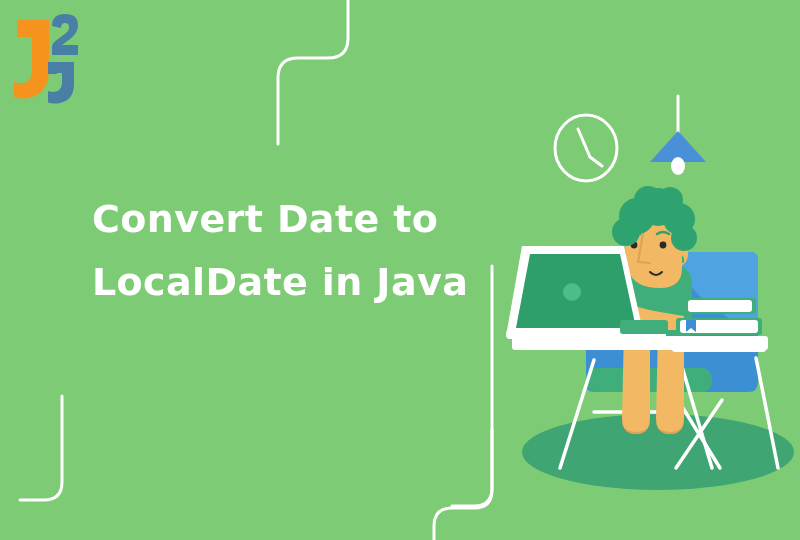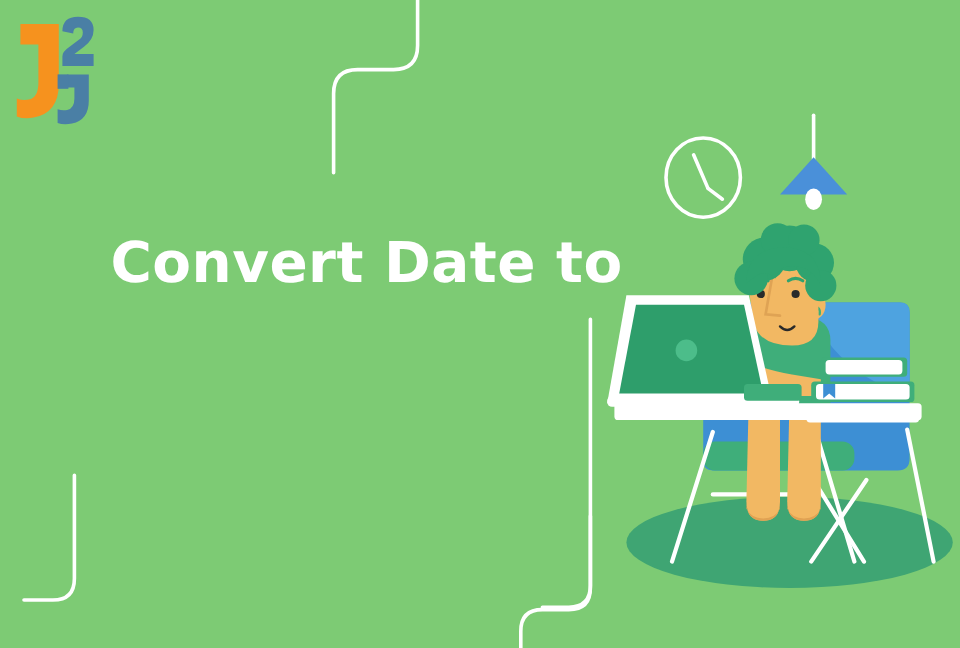--- a/index.html
+++ b/index.html
@@ -32,21 +32,21 @@
   }
   #title-block {
     position: absolute;
     left: 92px;
     top: 188px;
     width: 420px;
   }
   .title-line {
     color: #ffffff;
     font-family: "DejaVu Sans", sans-serif;
-    font-size: 47px;
+    font-size: 38px;
     font-weight: bold;
     line-height: 63px;
     letter-spacing: 0.4px;
     white-space: nowrap;
   }
 </style>
 </head>
 <body>
 
 <div id="banner">
@@ -82,20 +82,21 @@
 
     <g>
       <path d="M48 50 H66 V72 Q66 88 52 91 Q45 92.4 40 90.5 L40 79
                Q44 80.5 48 79.6 Q54 78.2 54 70 V61 H48 Z" fill="#4a7fa5"></path>
       <rect x="40" y="50" width="9" height="12" fill="#4a7fa5"></rect>
     </g>
   </svg>
 
   <div id="title-block">
     <div class="title-line">Convert Date to</div>
+    <div class="title-line">LocalDate in Java</div>
   </div>
 
   <svg id="art-layer" viewBox="0 0 800 540" xmlns="http://www.w3.org/2000/svg">
 
     <ellipse cx="658" cy="452" rx="136" ry="38" fill="#3fa573"></ellipse>
 
     <g>
       <ellipse cx="586" cy="148" rx="31" ry="33" fill="none" stroke="#ffffff" stroke-width="3"></ellipse>
       <path d="M578 129 L590 157" stroke="#ffffff" stroke-width="3" stroke-linecap="round" fill="none"></path>
       <path d="M590 157 L602 166" stroke="#ffffff" stroke-width="3" stroke-linecap="round" fill="none"></path>

